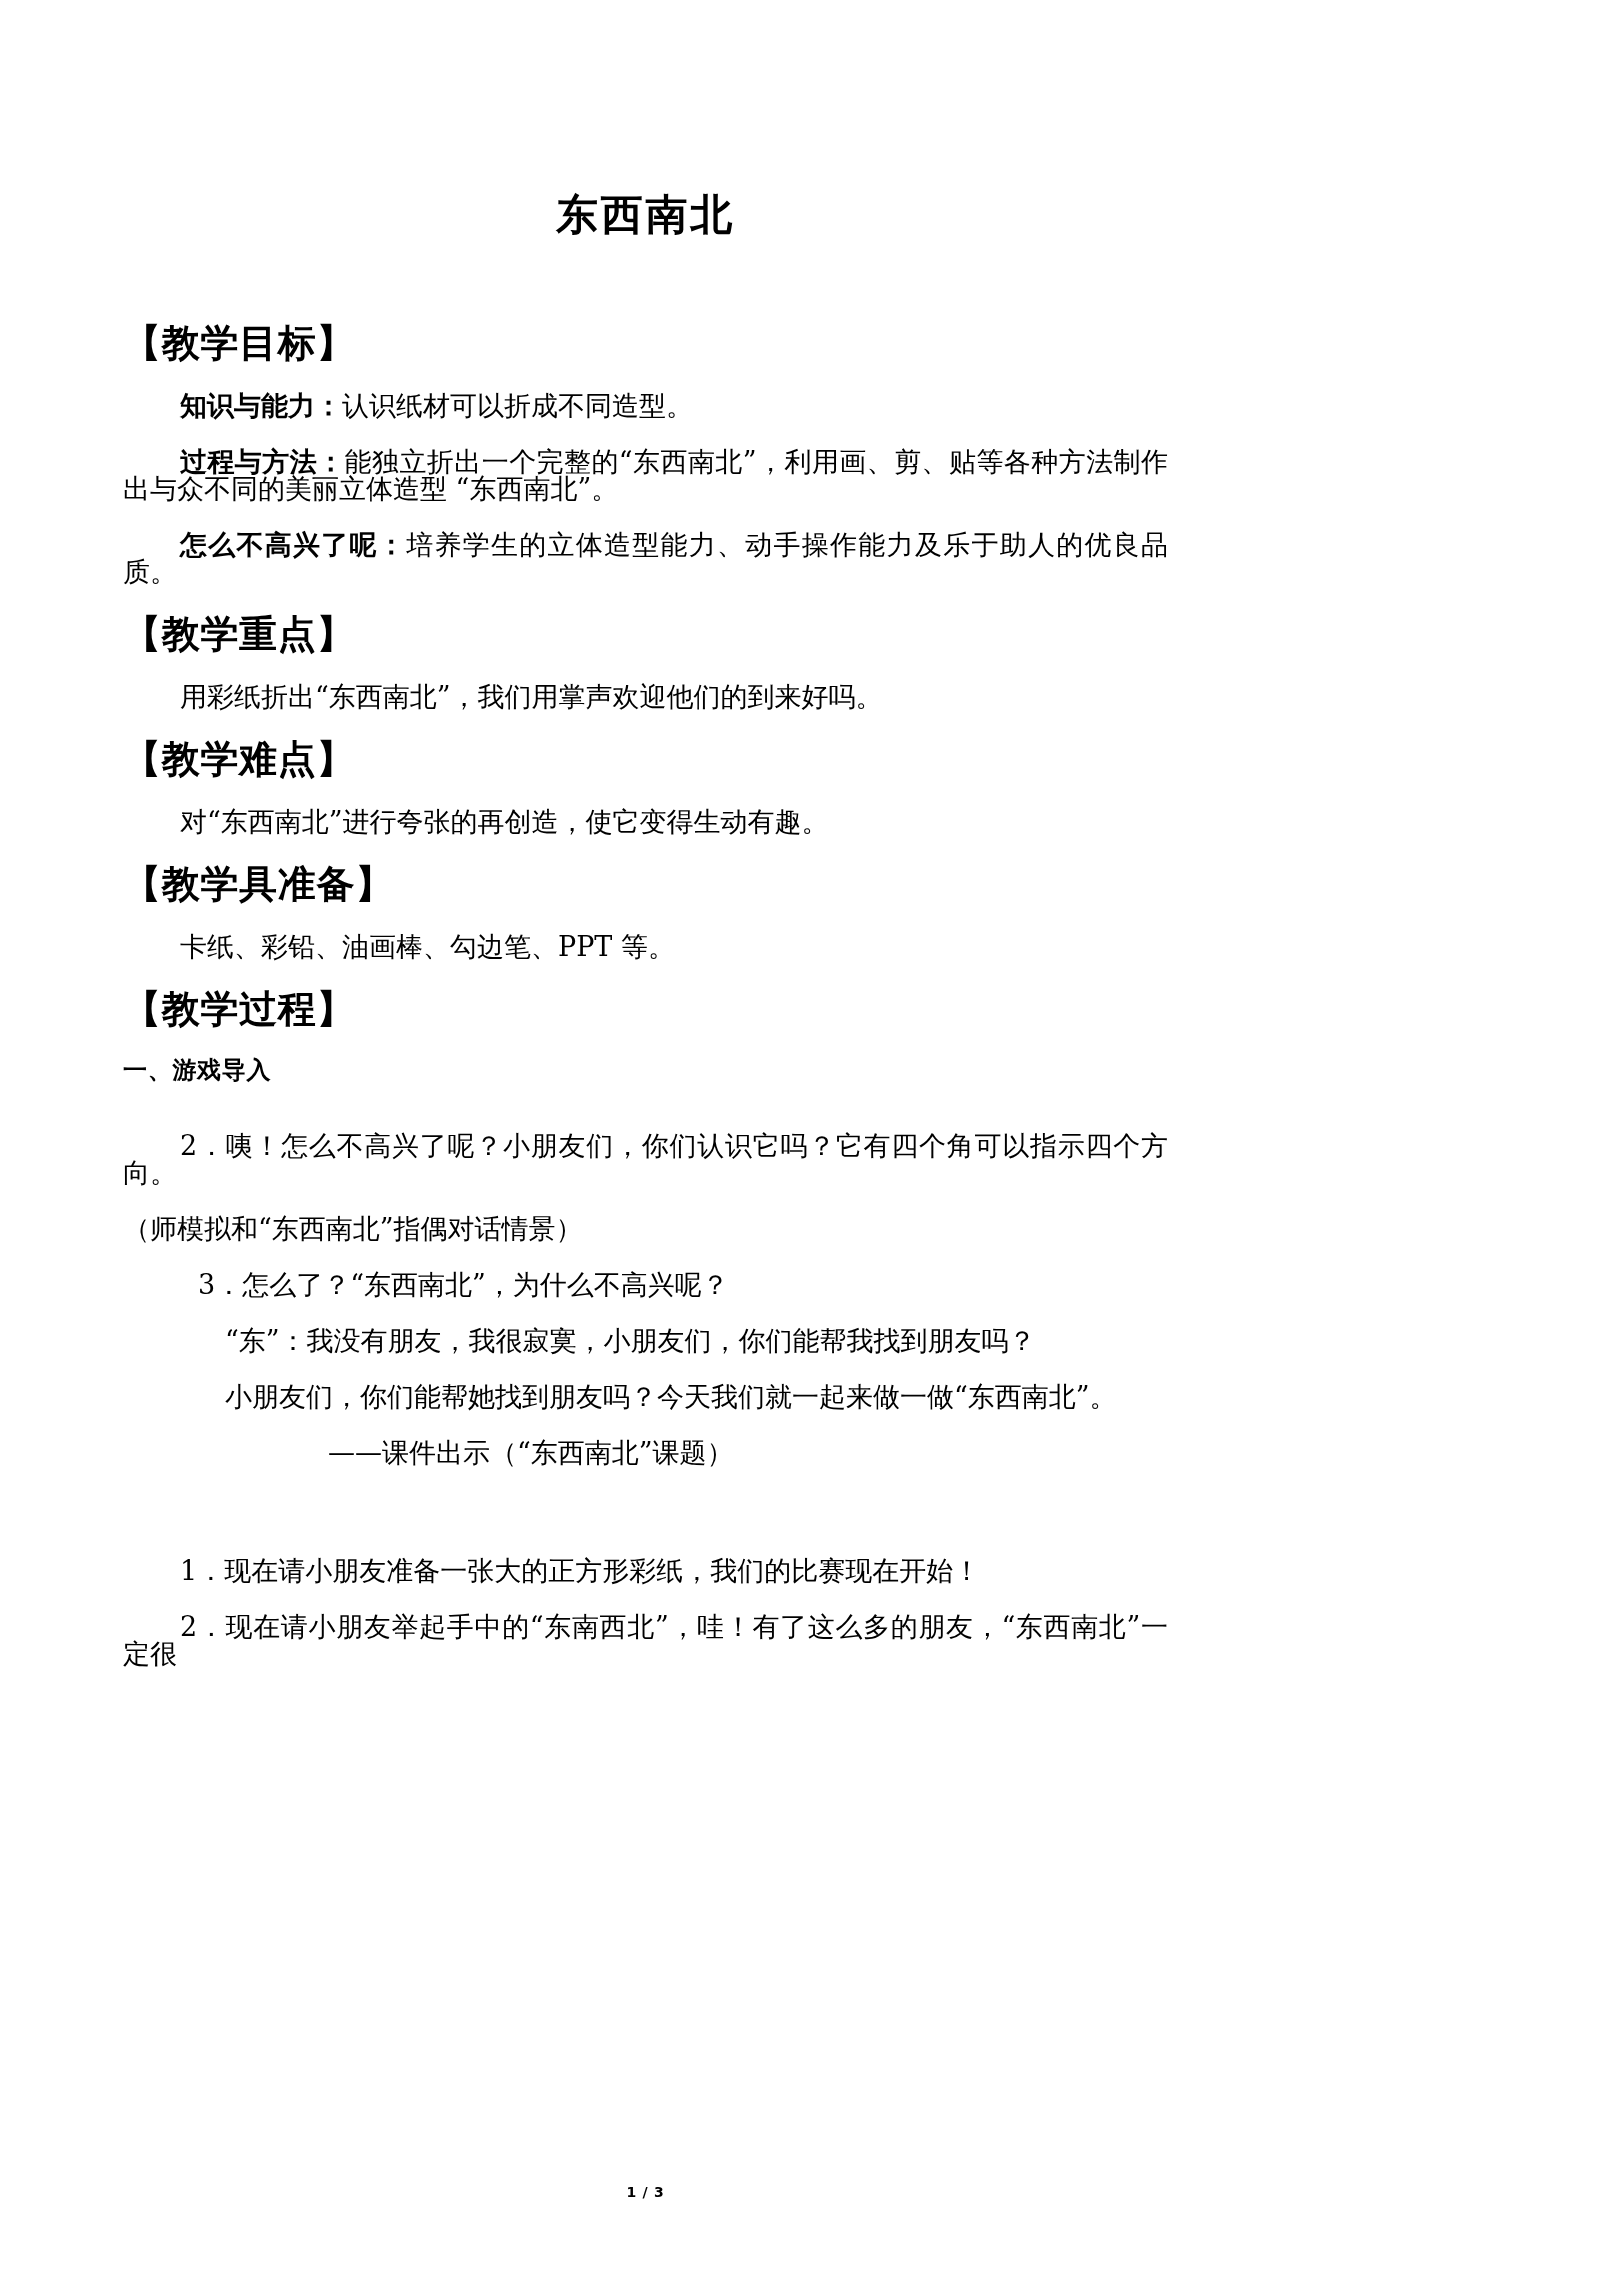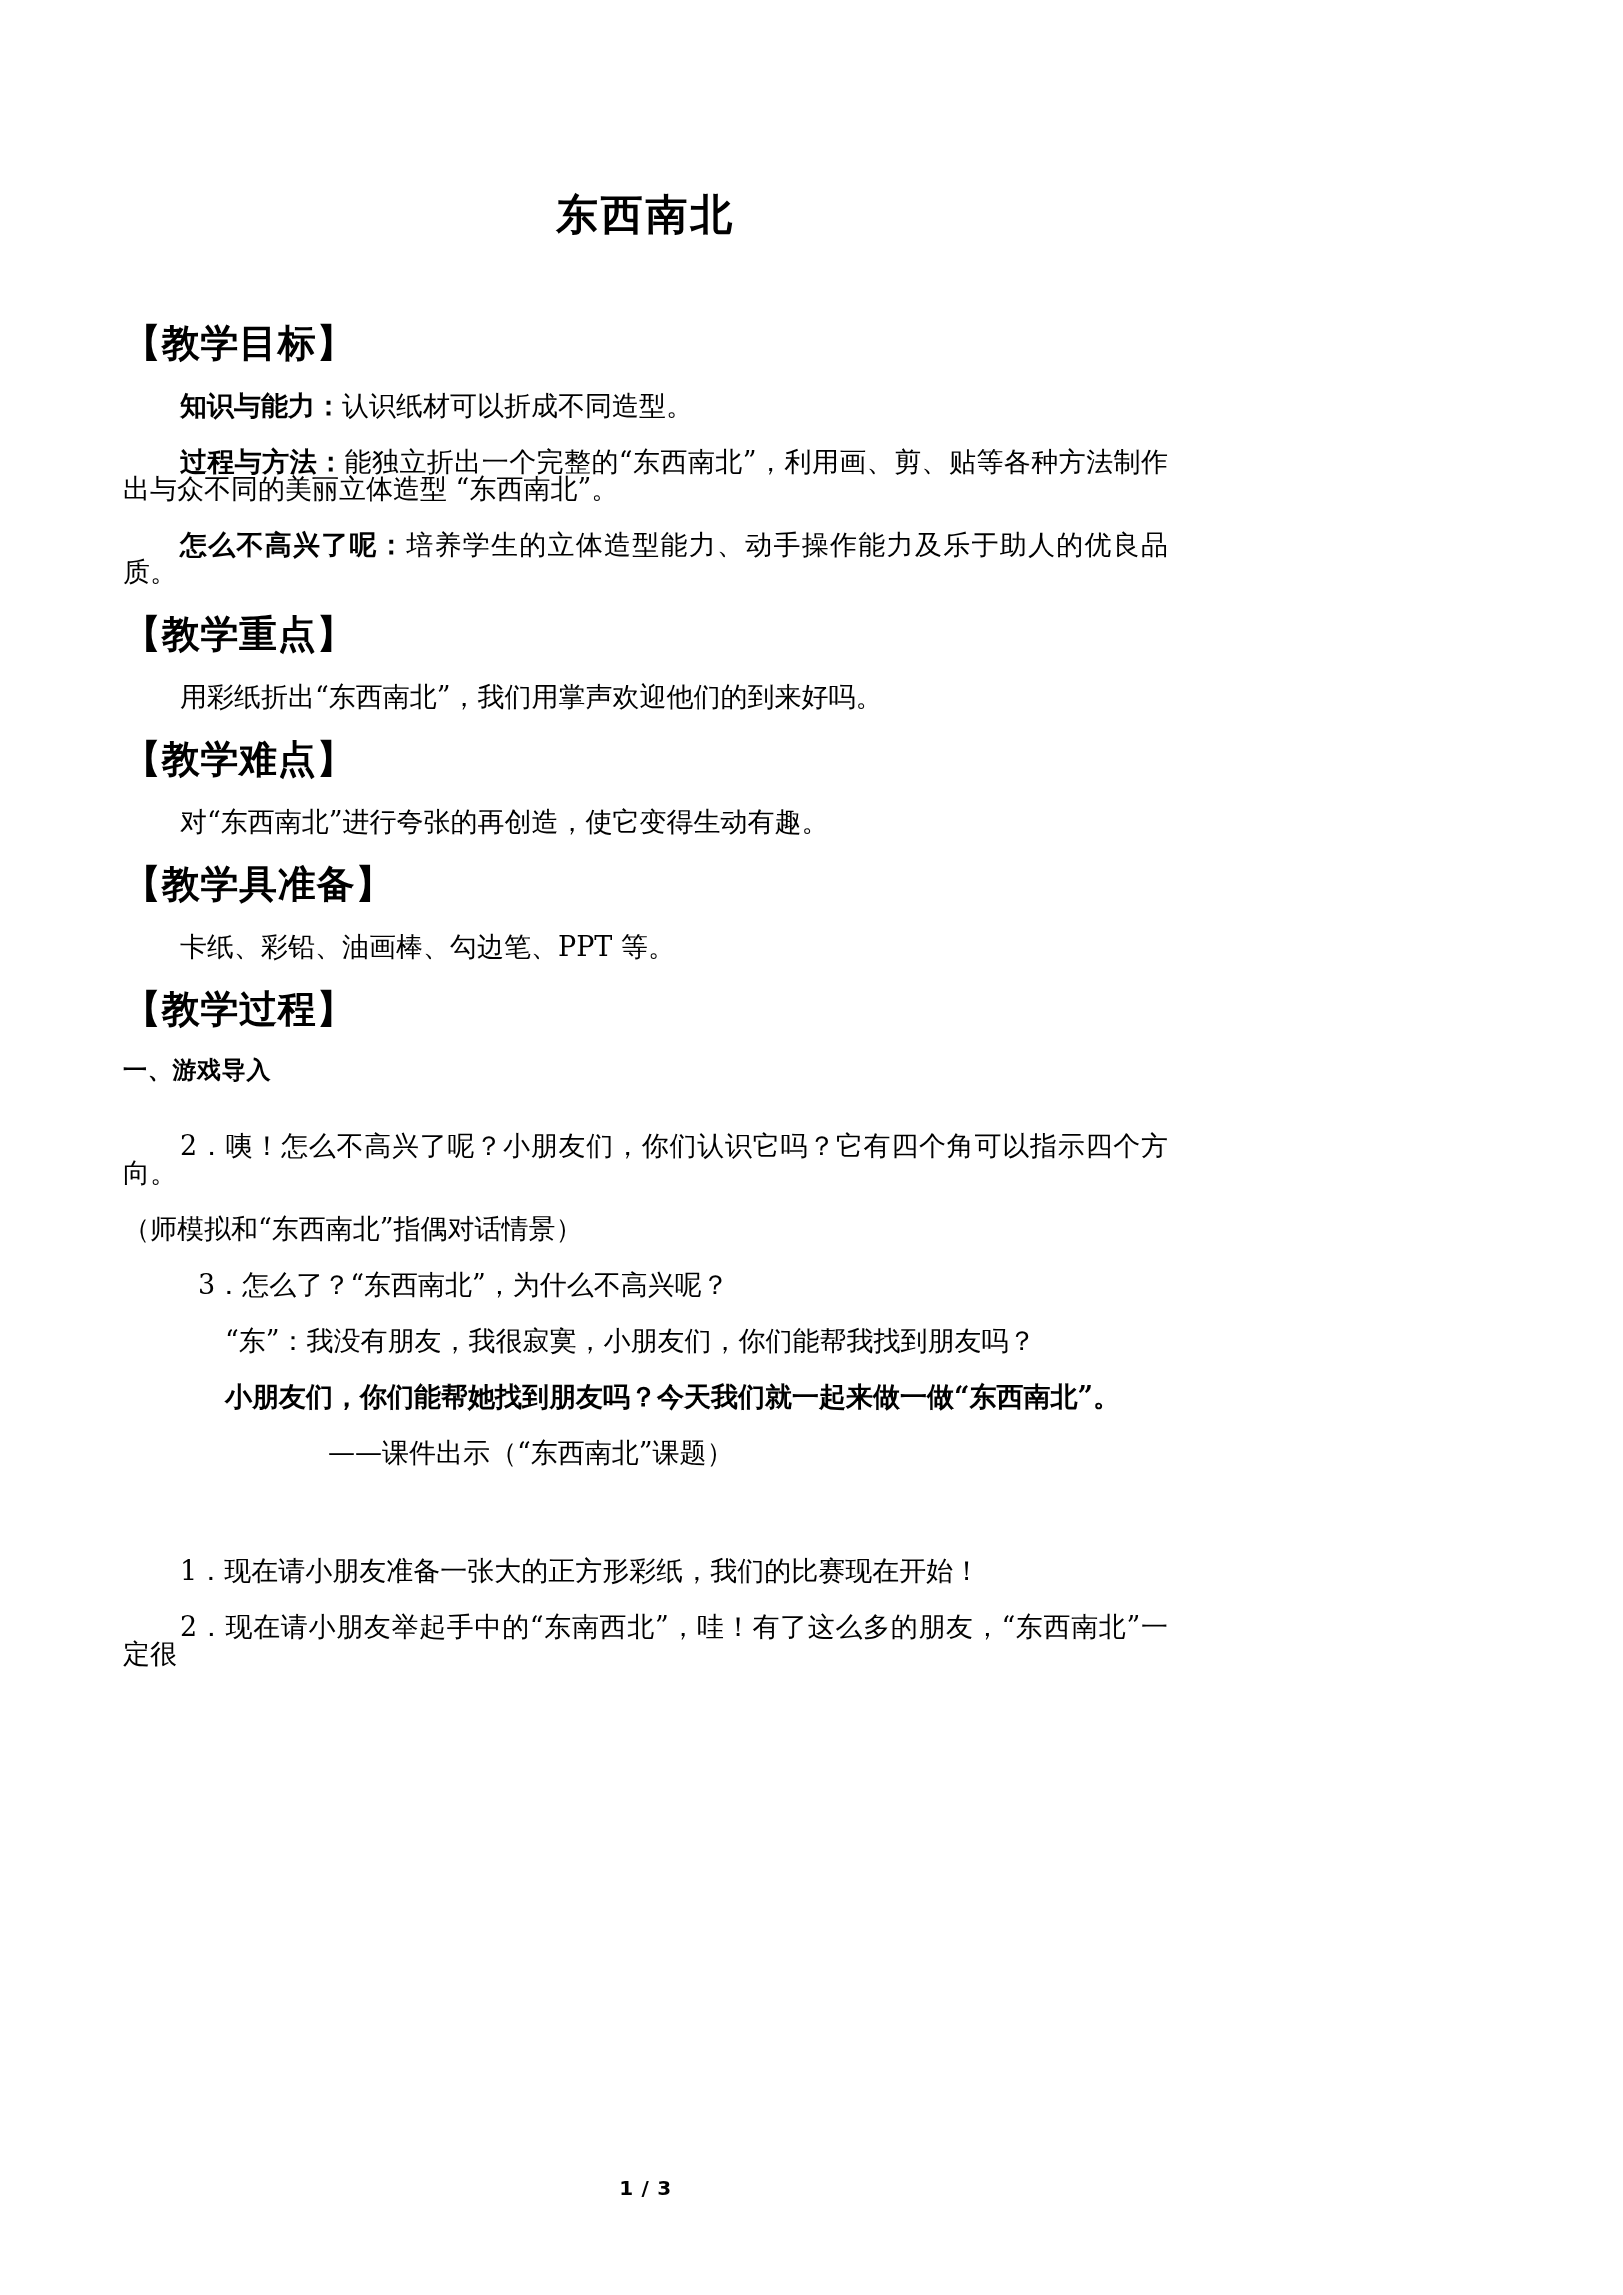--- a/index.html
+++ b/index.html
@@ -66,21 +66,21 @@
   .gap-sm { height: 20.5px; }
   .gap-md { height: 30px; }
   .gap-xl { height: 71px; }
   .line-space { height: 29px; }
   .footer {
     position: absolute;
     left: 0;
     right: 0;
     bottom: 95px;
     text-align: center;
-    font-size: 20px;
+    font-size: 14px;
     font-weight: bold;
     font-family: "DejaVu Sans", "Liberation Sans", sans-serif;
     letter-spacing: 0.7px;
   }
 </style>
 </head>
 <body>
 
 <div class="page">
 
@@ -123,21 +123,21 @@
   <div class="gap-sm"></div>
   <div class="line-space"></div>
   <p class="body-text ind1">2．咦！怎么不高兴了呢？小朋友们，你们认识它吗？它有四个角可以指示四个方向。</p>
   <div class="line-space"></div>
   <p class="body-text ind-c">（师模拟和“东西南北”指偶对话情景）</p>
   <div class="line-space"></div>
   <p class="body-text" style="text-indent:75px;">3．怎么了？“东西南北”，为什么不高兴呢？</p>
   <div class="line-space"></div>
   <p class="body-text" style="text-indent:102px;">“东”：我没有朋友，我很寂寞，小朋友们，你们能帮我找到朋友吗？</p>
   <div class="line-space"></div>
-  <p class="body-text" style="text-indent:102px;font-weight:bold;">小朋友们，你们能帮她找到朋友吗？今天我们就一起来做一做“东西南北”。</p>
+  <p class="body-text" style="text-indent:102px;">小朋友们，你们能帮她找到朋友吗？今天我们就一起来做一做“东西南北”。</p>
   <div class="line-space"></div>
   <p class="body-text" style="text-indent:205px;">——课件出示（“东西南北”课题）</p>
 
   <div class="gap-xl"></div>
 
   <div class="gap-sm"></div>
   <p class="body-text ind1">1．现在请小朋友准备一张大的正方形彩纸，我们的比赛现在开始！</p>
   <div class="line-space"></div>
   <p class="body-text ind1">2．现在请小朋友举起手中的“东南西北”，哇！有了这么多的朋友，“东西南北”一定很</p>
 

